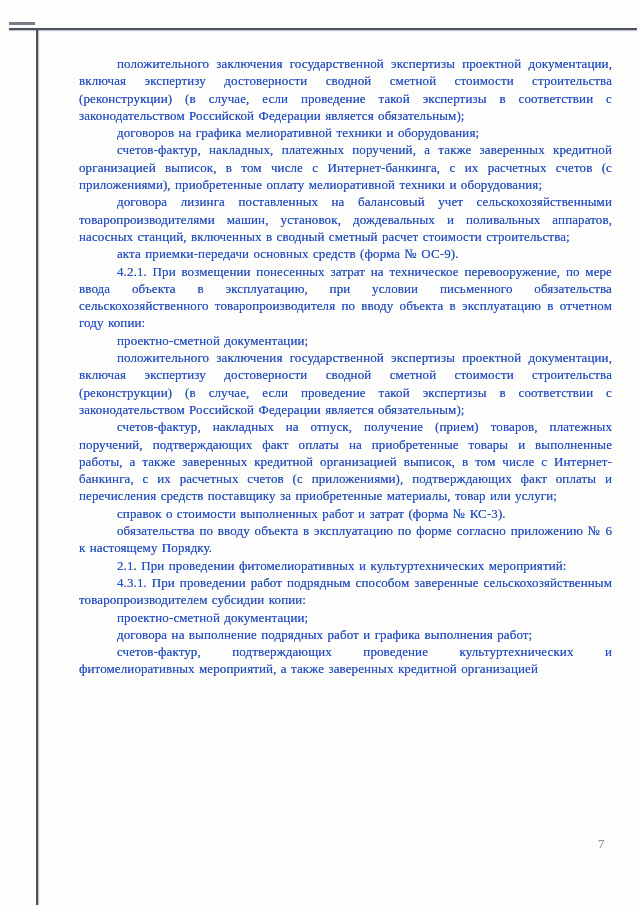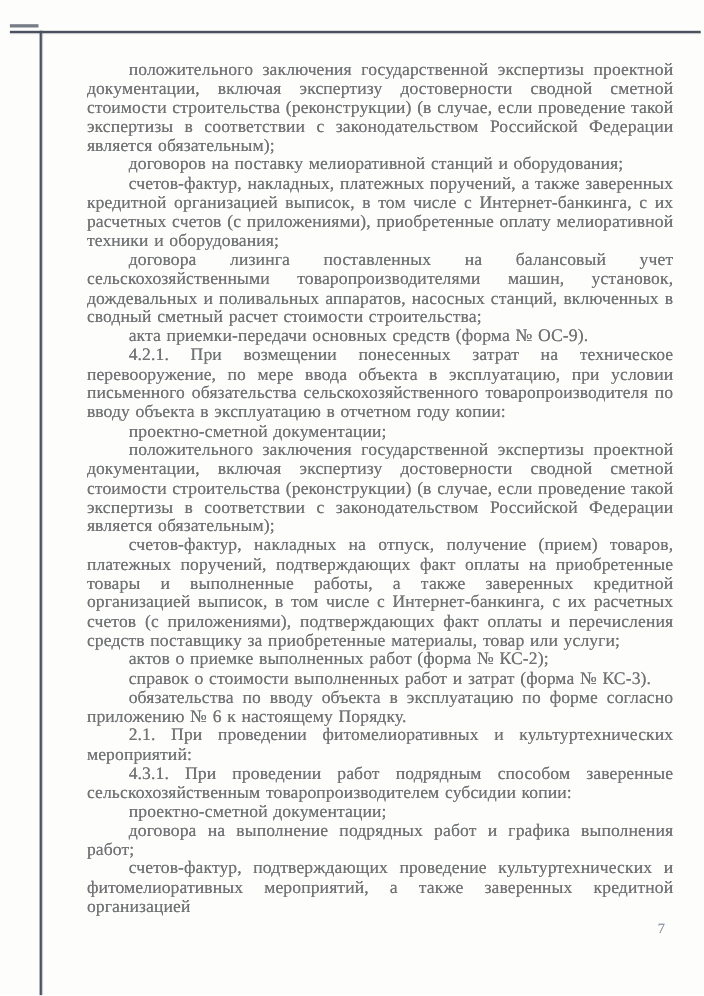--- a/index.html
+++ b/index.html
@@ -42,23 +42,23 @@
     width: 2px;
     background: #4a5260;
     box-shadow: 1px 0 1px rgba(74,82,96,0.35);
   }
   .text-block {
     position: absolute;
     top: 55px;
     left: 79px;
     width: 533px;
     text-align: justify;
-    font-size: 16px;
+    font-size: 13px;
     line-height: 17.3px;
-    color: #737373;
+    color: #1d4ed8;
     text-shadow: 0 0 0.6px rgba(76,85,102,0.75);
     letter-spacing: 0.1px;
   }
   .para {
     margin: 0;
     text-indent: 38px;
     word-spacing: 1px;
   }
   .page-number {
     position: absolute;
@@ -72,29 +72,28 @@
 </head>
 <body>
 
 <div class="page">
   <div class="frame-top-tick"></div>
   <div class="frame-top"></div>
   <div class="frame-left"></div>
 
   <div class="text-block">
       <p class="para">положительного заключения государственной экспертизы проектной документации, включая экспертизу достоверности сводной сметной стоимости строительства (реконструкции) (в случае, если проведение такой экспертизы в соответствии с законодательством Российской Федерации является обязательным);</p>
-      <p class="para">договоров на поставку мелиоративной станций и оборудования;</p>
+      <p class="para">договоров на графика мелиоративной техники и оборудования;</p>
       <p class="para">счетов-фактур, накладных, платежных поручений, а также заверенных кредитной организацией выписок, в том числе с Интернет-банкинга, с их расчетных счетов (с приложениями), приобретенные оплату мелиоративной техники и оборудования;</p>
       <p class="para">договора лизинга поставленных на балансовый учет сельскохозяйственными товаропроизводителями машин, установок, дождевальных и поливальных аппаратов, насосных станций, включенных в сводный сметный расчет стоимости строительства;</p>
       <p class="para">акта приемки-передачи основных средств (форма № ОС-9).</p>
       <p class="para">4.2.1. При возмещении понесенных затрат на техническое перевооружение, по мере ввода объекта в эксплуатацию, при условии письменного обязательства сельскохозяйственного товаропроизводителя по вводу объекта в эксплуатацию в отчетном году копии:</p>
       <p class="para">проектно-сметной документации;</p>
       <p class="para">положительного заключения государственной экспертизы проектной документации, включая экспертизу достоверности сводной сметной стоимости строительства (реконструкции) (в случае, если проведение такой экспертизы в соответствии с законодательством Российской Федерации является обязательным);</p>
       <p class="para">счетов-фактур, накладных на отпуск, получение (прием) товаров, платежных поручений, подтверждающих факт оплаты на приобретенные товары и выполненные работы, а также заверенных кредитной организацией выписок, в том числе с Интернет-банкинга, с их расчетных счетов (с приложениями), подтверждающих факт оплаты и перечисления средств поставщику за приобретенные материалы, товар или услуги;</p>
-      <p class="para">актов о приемке выполненных работ (форма № КС-2);</p>
       <p class="para">справок о стоимости выполненных работ и затрат (форма № КС-3).</p>
       <p class="para">обязательства по вводу объекта в эксплуатацию по форме согласно приложению № 6 к настоящему Порядку.</p>
       <p class="para">2.1. При проведении фитомелиоративных и культуртехнических мероприятий:</p>
       <p class="para">4.3.1. При проведении работ подрядным способом заверенные сельскохозяйственным товаропроизводителем субсидии копии:</p>
       <p class="para">проектно-сметной документации;</p>
       <p class="para">договора на выполнение подрядных работ и графика выполнения работ;</p>
       <p class="para">счетов-фактур, подтверждающих проведение культуртехнических и фитомелиоративных мероприятий, а также заверенных кредитной организацией</p>
     </div>
 
   <div class="page-number">7</div>

